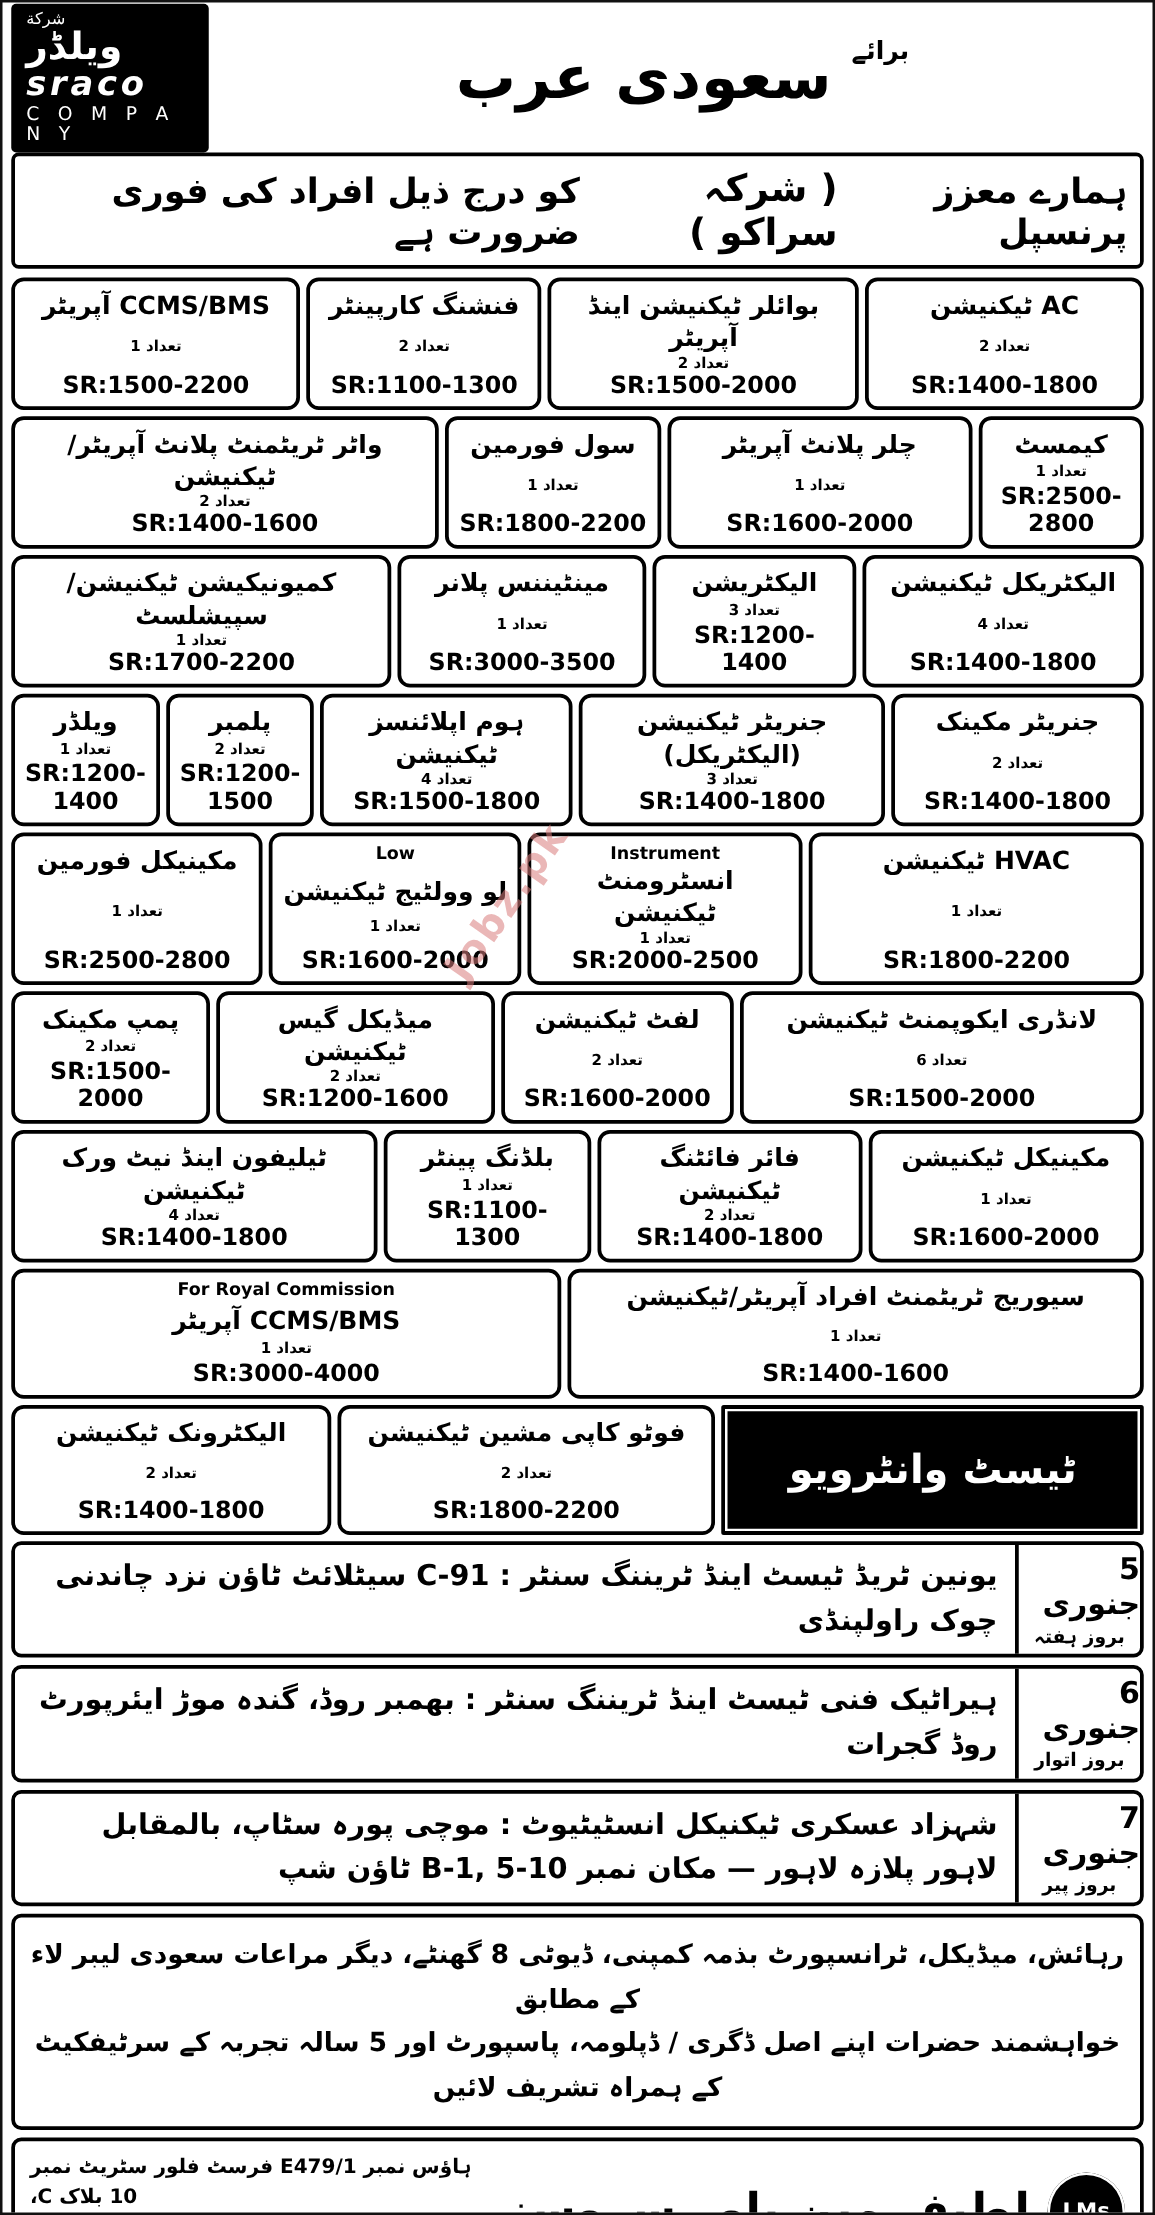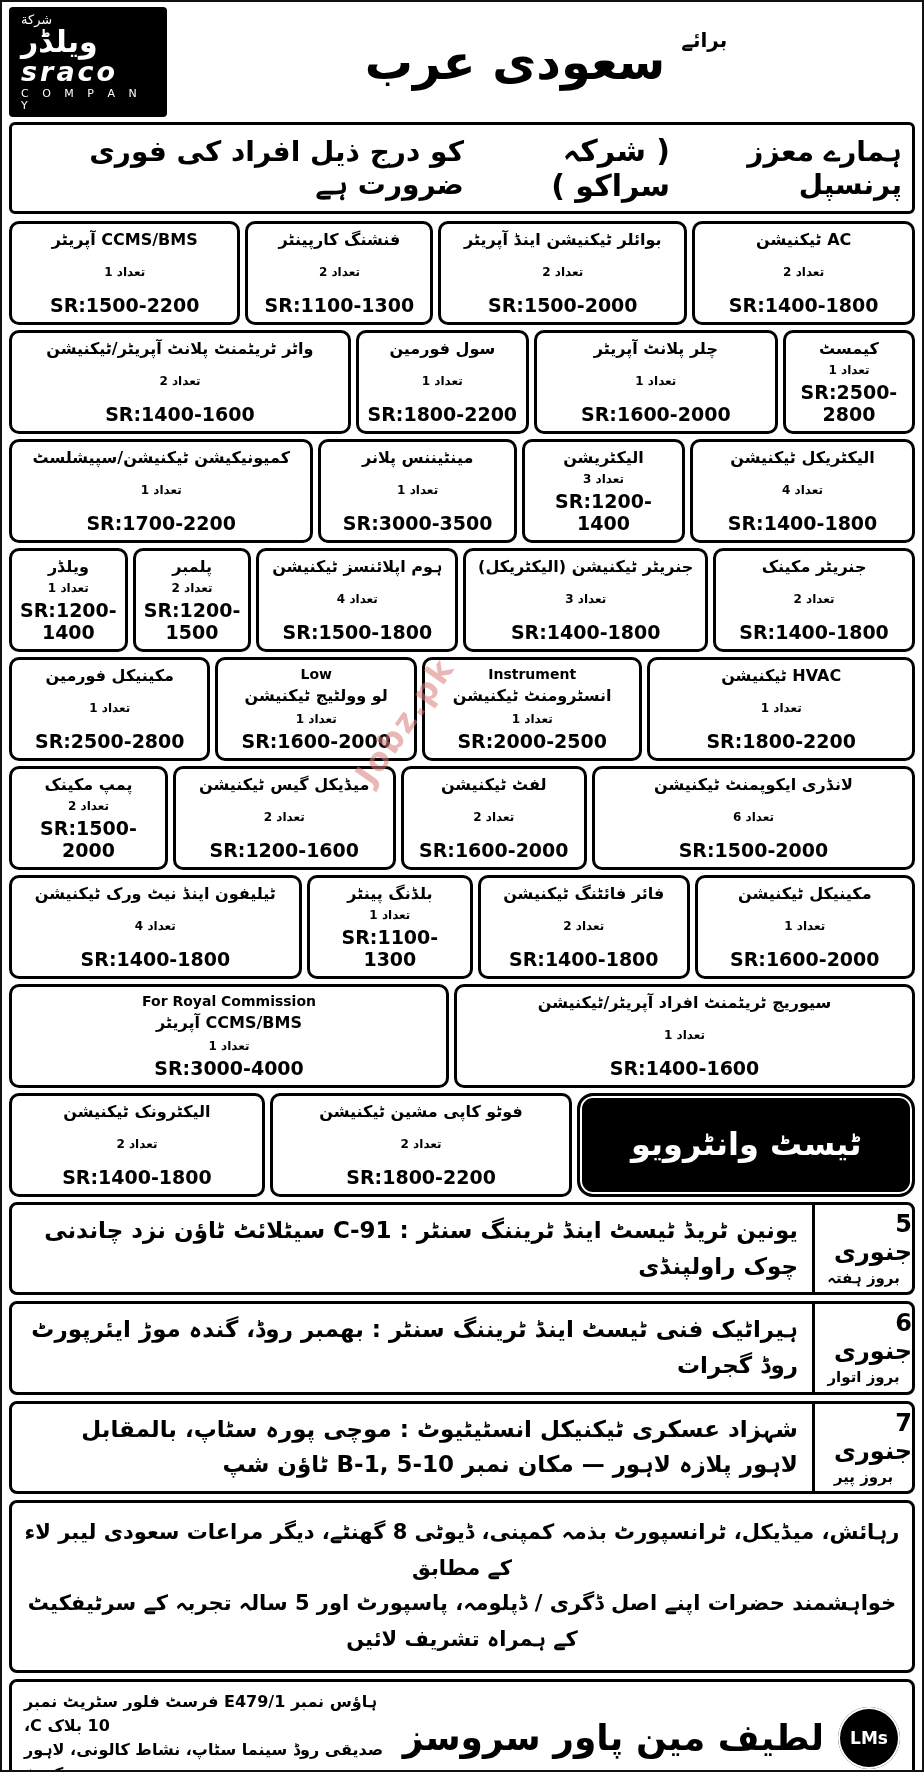--- a/index.html
+++ b/index.html
@@ -6,40 +6,40 @@
   html,body{background:#ddd}
   body{font-family:"DejaVu Sans",sans-serif;color:#000;width:924px;margin:0 auto}
   .page{width:924px;height:1772px;background:#fff;border:2px solid #111;padding:7px;position:relative;overflow:hidden}
 
   
   .masthead{display:flex;direction:ltr;gap:10px;height:106px;align-items:center}
   .logo{width:158px;background:#000;color:#fff;border-radius:4px;padding:6px 12px;display:flex;flex-direction:column;justify-content:center;line-height:1.05}
   .logo .l-top{font-size:13px}
   .logo .l-ar{font-size:30px;font-weight:bold}
   .logo .l-en{font-size:27px;font-weight:bold;font-style:italic;letter-spacing:3px}
-  .logo .l-co{font-size:11px;letter-spacing:5px;margin-top:2px}
+  .logo .l-co{font-size:15px;letter-spacing:5px;margin-top:2px}
   .mast-title{flex:1;direction:rtl;display:flex;align-items:center;justify-content:center;gap:16px;font-weight:bold}
   .mast-title .t1{font-size:46px}
   .mast-title .t2{font-size:20px;transform:translateY(-22px)}
   .mast-title .t3{font-size:48px}
 
   
   .intro{margin-top:7px;border:3px solid #000;border-radius:6px;padding:8px 10px;direction:rtl;display:flex;align-items:center;justify-content:center;gap:10px;font-weight:bold}
   .intro .pre,.intro .post{font-size:28px}
   .intro .brand{font-size:30px}
 
   
   .jobs{direction:rtl;margin-top:7px}
   .jrow{display:flex;gap:5px;margin-bottom:5px}
   .job{border:3px solid #000;border-radius:10px;padding:6px 8px;min-height:104px;display:flex;flex-direction:column;justify-content:space-between;align-items:center;text-align:center;background:#fff}
-  .jt{font-size:16px;font-weight:bold;line-height:1.3}
+  .jt{font-size:20px;font-weight:bold;line-height:1.3}
   .jen{font-size:14px;font-weight:bold;direction:ltr}
   .jc{font-size:12px;font-weight:bold}
   .js{font-size:19px;font-weight:bold}
-  .job.black{background:#000;color:#fff;justify-content:center;border-radius:16px;box-shadow:inset 0 0 0 2px #fff}
+  .job.black{background:#000;color:#fff;justify-content:center;border-radius:2px;box-shadow:inset 0 0 0 2px #fff}
   .job.black .jt{font-size:32px}
 
   
   .sched{direction:rtl;border:3px solid #000;border-radius:8px;display:flex;align-items:stretch;min-height:92px;margin-bottom:6px}
   .sdate{width:100px;flex:0 0 100px;border-left:3px solid #000;display:flex;flex-direction:column;align-items:center;justify-content:center;font-weight:bold;gap:3px}
   .sd1{font-size:24px}
   .sd2{font-size:15px}
   .svenue{flex:1;display:flex;align-items:center;padding:8px 14px;font-size:23px;font-weight:bold;line-height:1.55}
 
   

